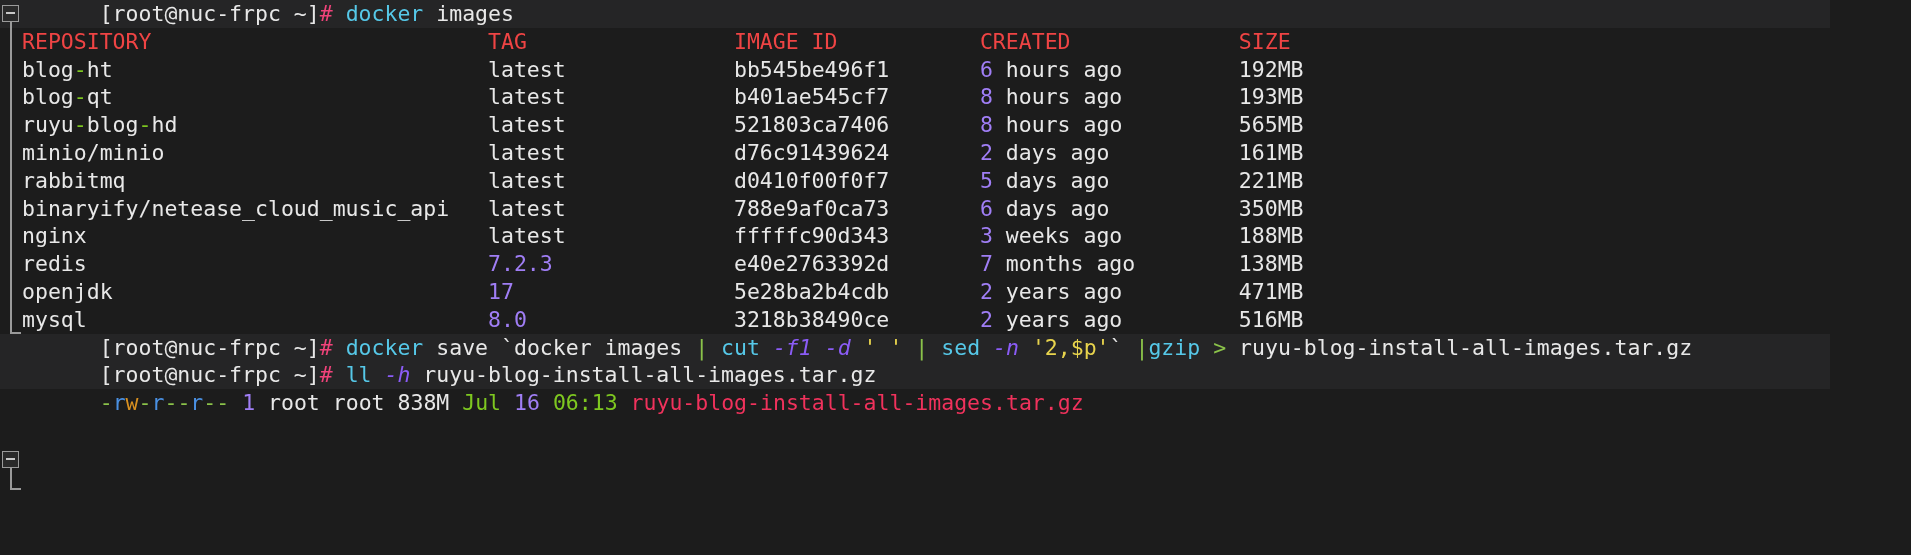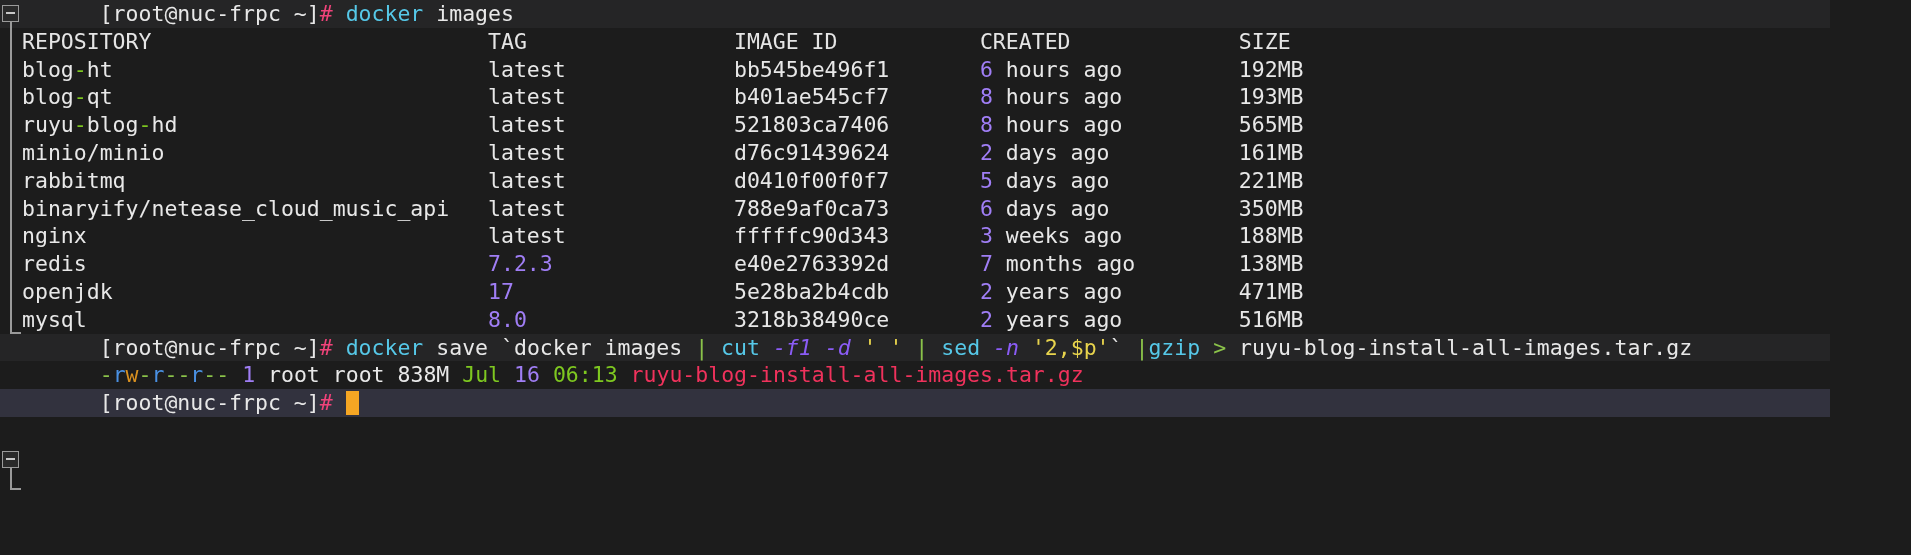--- a/index.html
+++ b/index.html
@@ -65,21 +65,21 @@
     background: #9a9a9a;
   }
   .fold-foot {
     position: absolute;
     height: 1.6px;
     background: #9a9a9a;
   }
 
   
   .c-white   { color: #e8e8e8; }
-  .c-hdr     { color: #e5e5e5; }
+  .c-hdr     { color: #ef4444; }
   .c-cyan    { color: #56c8e8; }
   .c-pink    { color: #f0437a; }
   .c-violet  { color: #a07ef5; }
   .c-green   { color: #8bc34a; }
   .c-grn2    { color: #7ec820; }
   .c-orange  { color: #8b5cf6; }
   .c-yellow  { color: #e8d44d; }
   .c-red     { color: #f0325c; }
   .c-blue    { color: #4a90e2; }
   .c-amber   { color: #d89020; }
@@ -130,26 +130,26 @@
       <div class="line bg-out"><span class="txt"><span><span class="c-white">openjdk</span></span><span>                             </span><span class="c-violet">17</span><span>                 </span><span class="c-white">5e28ba2b4cdb</span><span>       </span><span class="c-violet">2</span><span class="c-white"> years ago</span><span>         </span><span class="c-white">471MB</span></span></div>
       <div class="line bg-out"><span class="txt"><span><span class="c-white">mysql</span></span><span>                               </span><span class="c-violet">8.0</span><span>                </span><span class="c-white">3218b38490ce</span><span>       </span><span class="c-violet">2</span><span class="c-white"> years ago</span><span>         </span><span class="c-white">516MB</span></span></div>
     </div>
 
   <div class="line bg-cmd">
     <span class="txt">
       <span class="c-white">[root@nuc-frpc ~]</span><span class="c-pink">#</span><span class="c-white"> </span><span class="c-cyan">docker</span><span class="c-white"> </span><span class="c-white">save</span><span class="c-white"> </span><span class="c-white">`</span><span class="c-white">docker</span><span class="c-white"> </span><span class="c-white">images</span><span class="c-white"> </span><span class="c-green">|</span><span class="c-white"> </span><span class="c-cyan">cut</span><span class="c-white"> </span><span class="c-orange ital">-f1</span><span class="c-white"> </span><span class="c-orange ital">-d</span><span class="c-white"> </span><span class="c-yellow">' '</span><span class="c-white"> </span><span class="c-green">|</span><span class="c-white"> </span><span class="c-cyan">sed</span><span class="c-white"> </span><span class="c-orange ital">-n</span><span class="c-white"> </span><span class="c-yellow">'2,$p'</span><span class="c-white">`</span><span class="c-white"> </span><span class="c-green">|</span><span class="c-cyan">gzip</span><span class="c-white"> </span><span class="c-green">&gt;</span><span class="c-white"> </span><span class="c-white">ruyu-blog-install-all-images.tar.gz</span>
     </span>
   </div>
 
+  <div class="line bg-cmd">
+    <span class="txt">
+      <span class="c-white">[root@nuc-frpc ~]</span><span class="c-pink">#</span><span class="c-white"> </span><span class="c-cyan">ll</span><span class="c-white"> </span><span class="c-orange ital">-h</span><span class="c-white"> </span><span class="c-white">ruyu-blog-install-all-images.tar.gz</span>
+    </span>
+  </div>
 
   <div class="line bg-out">
     <span class="txt">
       <span class="c-green">-</span><span class="c-blue">r</span><span class="c-amber">w</span><span class="c-green">-</span><span class="c-blue">r</span><span class="c-green">--</span><span class="c-blue">r</span><span class="c-green">--</span><span class="c-white"> </span><span class="c-violet">1</span><span class="c-white"> </span><span class="c-white">root</span><span class="c-white"> </span><span class="c-white">root</span><span class="c-white"> </span><span class="c-white">838M</span><span class="c-white"> </span><span class="c-grn2">Jul</span><span class="c-white"> </span><span class="c-violet">16</span><span class="c-white"> </span><span class="c-grn2">06:13</span><span class="c-white"> </span><span class="c-red">ruyu-blog-install-all-images.tar.gz</span>
     </span>
   </div>
 
-  <div class="line bg-cur">
-    <span class="txt">
-      <span class="c-white">[root@nuc-frpc ~]</span><span class="c-pink">#</span><span class="c-white"> </span><span class="cursor"></span>
-    </span>
-  </div>
 
 </div>
 
 </body></html>

